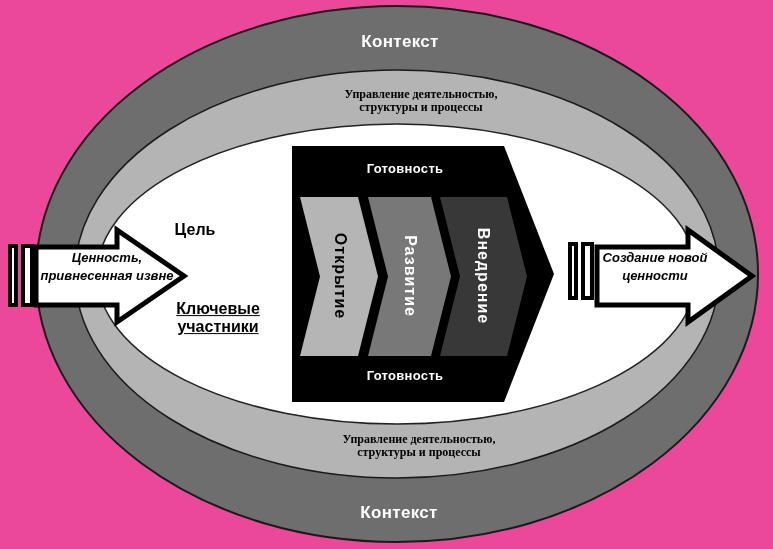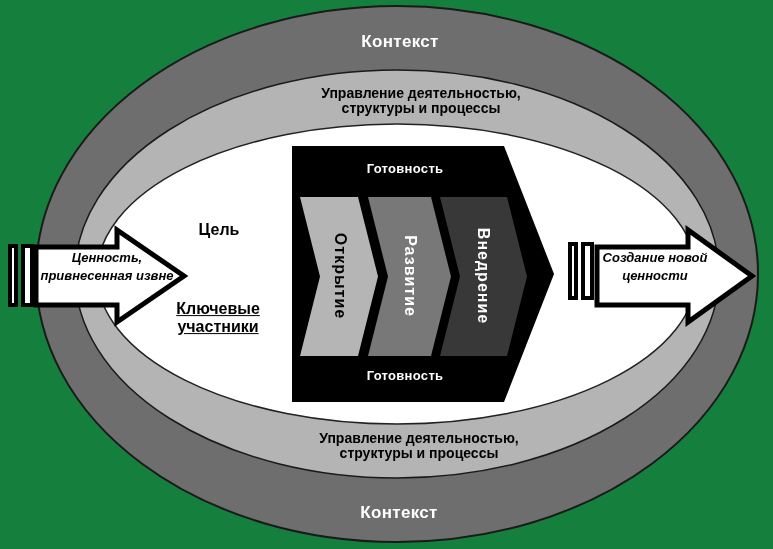--- a/index.html
+++ b/index.html
@@ -1,37 +1,37 @@
 <!DOCTYPE html>
 <html><head>
 <meta charset="utf-8">
 <style>
   html, body { margin: 0; padding: 0; background: #ffffff; }
   #canvas {
     position: relative;
     width: 773px;
     height: 549px;
-    background: #15803d;
+    background: #ec4899;
     overflow: hidden;
     font-family: "Liberation Sans", sans-serif;
   }
   #diagram-svg { position: absolute; left: 0; top: 0; }
 
   .label {
     position: absolute;
     transform: translate(-50%, -50%);
     font-weight: bold;
     text-align: center;
     white-space: pre-line;
     line-height: 1.12;
     color: #000000;
   }
 
   .context-label     { font-size: 17px; color: #ffffff; letter-spacing: 0.3px; }
-  .management-label  { font-size: 14px; line-height: 1.1; }
+  .management-label  { font-size: 12px; line-height: 1.1; font-family: Liberation Serif, serif; }
   .goal-label        { font-size: 16px; }
   .participants-label{ font-size: 16px; line-height: 1.12; text-decoration: underline; }
   .arrow-label       { font-size: 13px; line-height: 1.4; font-style: italic; }
   .readiness-label   { font-size: 13px; color: #ffffff; letter-spacing: 0.3px; }
 
   .stage-label {
     position: absolute;
     transform: translate(-50%, -50%);
     writing-mode: vertical-rl;
     font-weight: bold;
@@ -72,21 +72,21 @@
     </g>
   </svg>
 
   <div class="label context-label" style="left:400px; top:42px;">Контекст</div>
   <div class="label management-label" style="left:421px; top:101px;">Управление деятельностью,
 структуры и процессы</div>
   <div class="label management-label" style="left:419px; top:446px;">Управление деятельностью,
 структуры и процессы</div>
   <div class="label context-label" style="left:399px; top:513px;">Контекст</div>
 
-  <div class="label goal-label" style="left:195px; top:230px;margin-left:24px;">Цель</div>
+  <div class="label goal-label" style="left:195px; top:230px;">Цель</div>
   <div class="label participants-label" style="left:218px; top:318px;">Ключевые
 участники</div>
 
   <div class="label arrow-label" style="left:107px; top:267px;">Ценность,
 привнесенная извне</div>
   <div class="label arrow-label" style="left:655px; top:267px;text-align:center;">Создание новой
 ценности</div>
 
   <div class="label readiness-label" style="left:405px; top:169px;">Готовность</div>
   <div class="label readiness-label" style="left:405px; top:376px;">Готовность</div>

